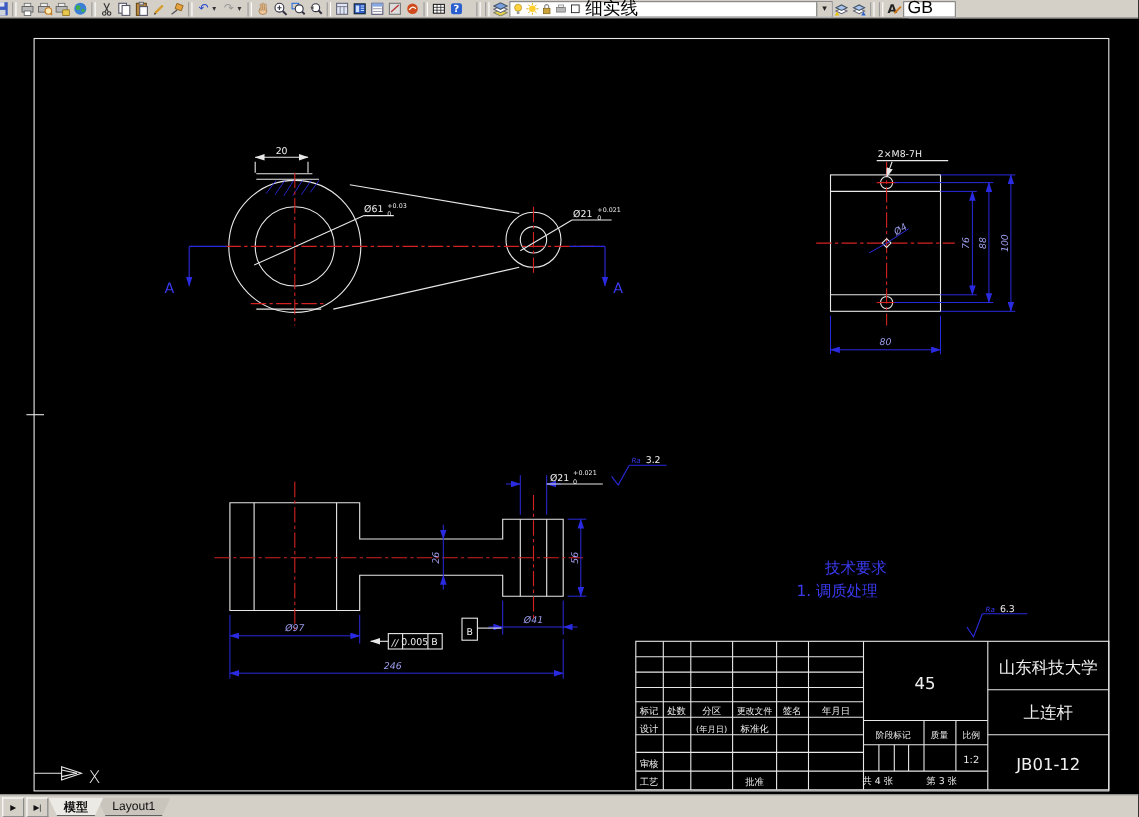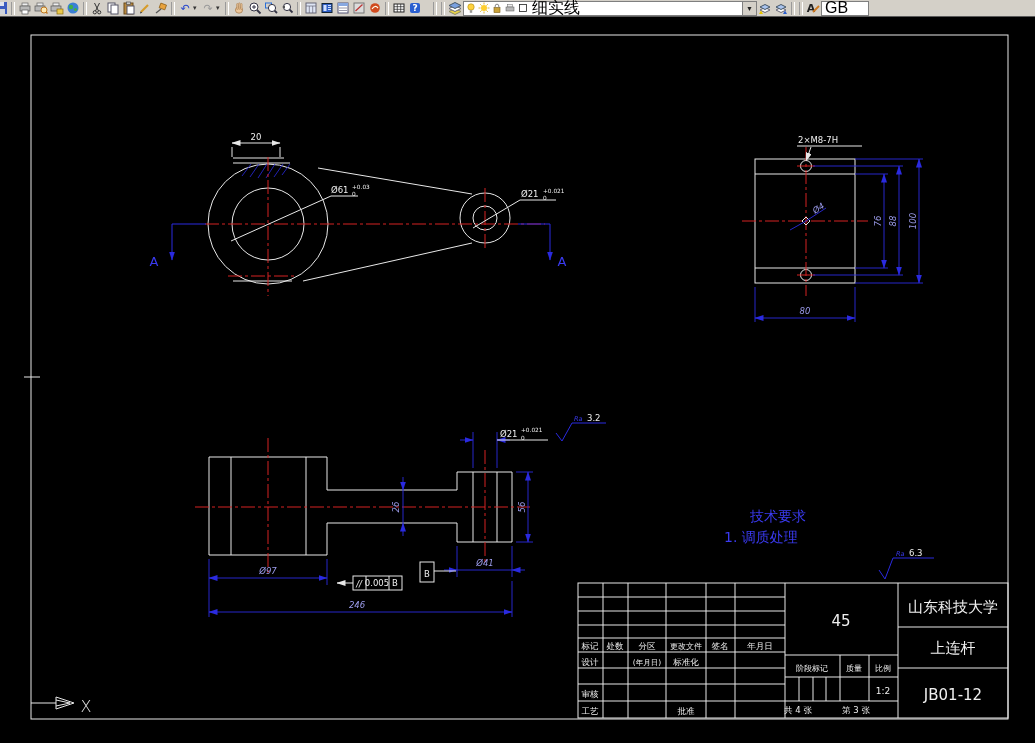--- a/index.html
+++ b/index.html
@@ -565,14 +565,22 @@
     <g>
       <line x1="31" y1="703" x2="56" y2="703" class="lw"></line>
       <polygon points="56,697 74,703 56,709" class="lw" stroke-width="0.9"></polygon>
       <line x1="56" y1="700" x2="70" y2="703" class="lw" stroke-width="0.6"></line>
       <line x1="56" y1="706" x2="70" y2="703" class="lw" stroke-width="0.6"></line>
       <text x="86" y="712" text-anchor="middle" fill="#e8e8e8" font-size="16" font-weight="100">X</text>
     </g>
   </svg>
   </div>
 
+  <div class="tabbar">
+    <span class="navbtn" style="margin-left:2px">▶</span>
+    <span class="navbtn" style="margin-left:2px">▶|</span>
+    <div class="tabs">
+      <span class="tab active">模型</span>
+      <span class="tab">Layout1</span>
+    </div>
+  </div>
 
 </div>
 
 </body></html>

